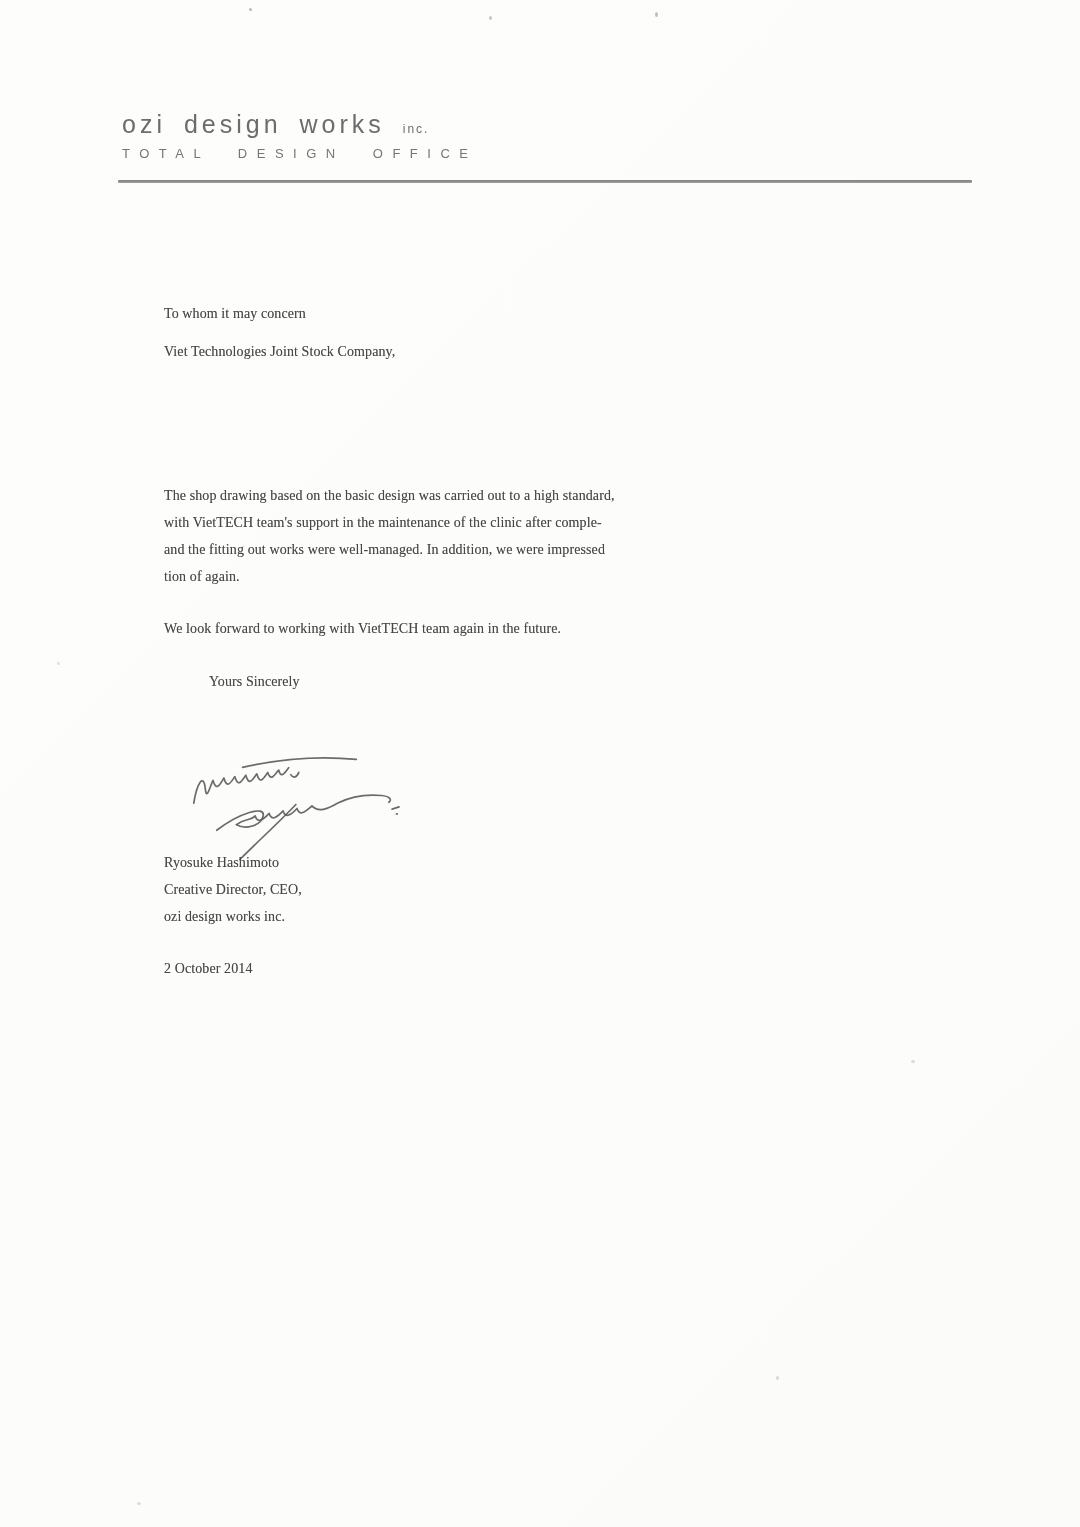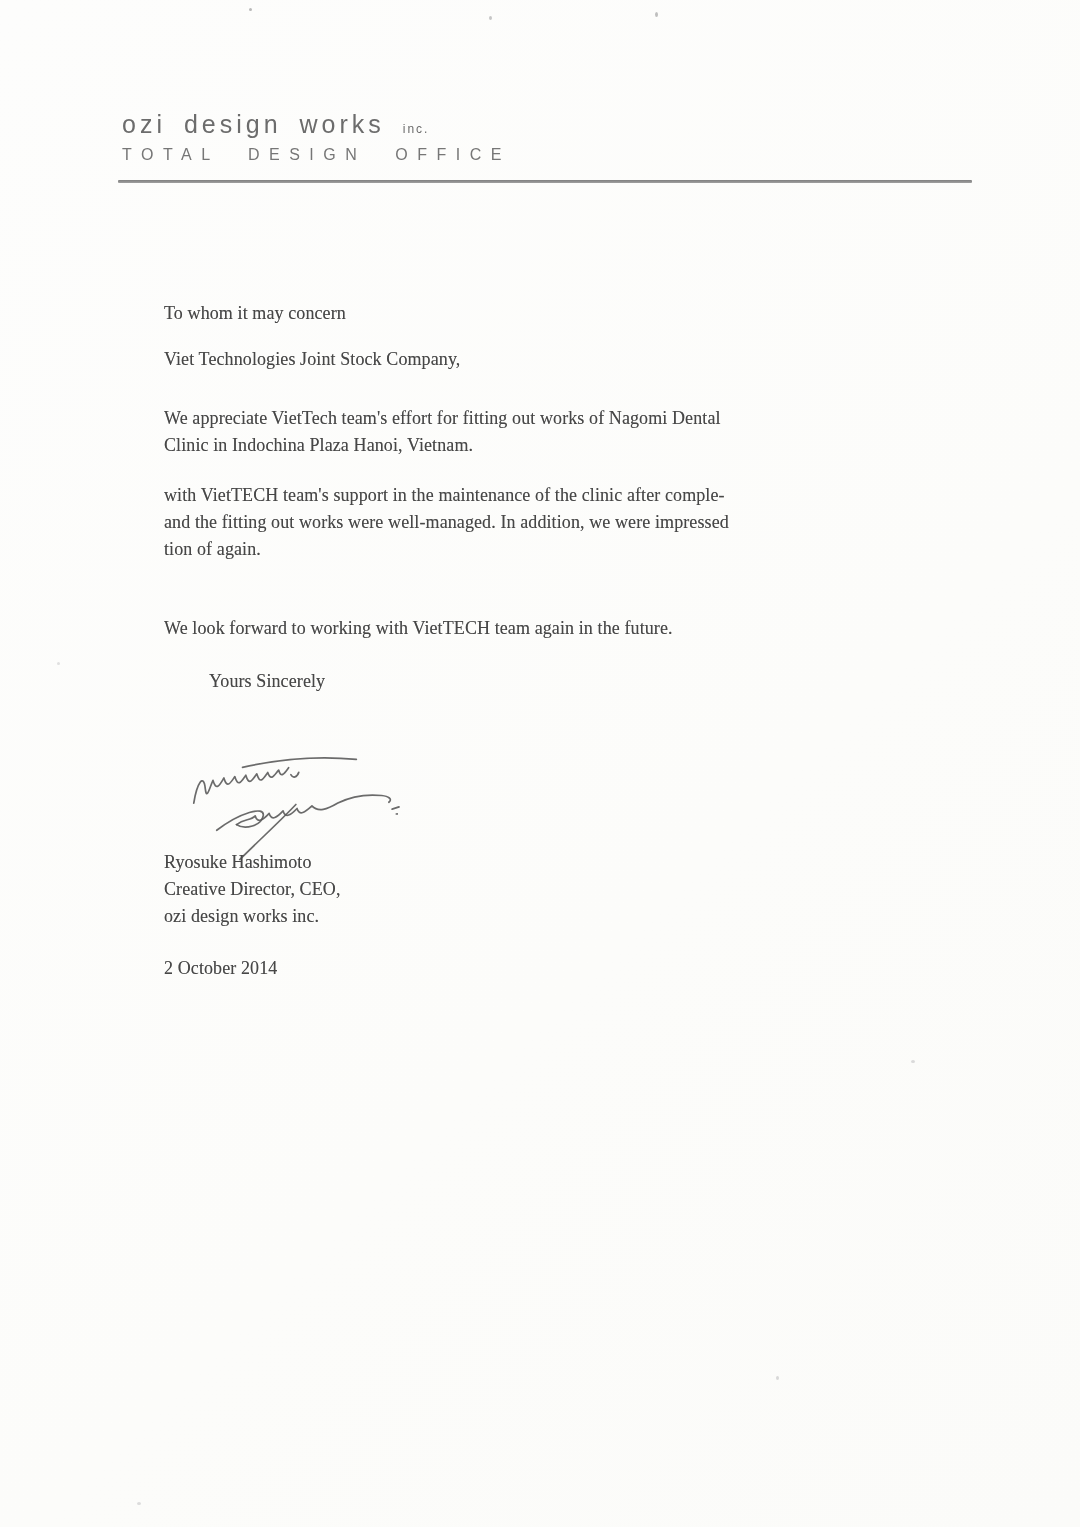--- a/index.html
+++ b/index.html
@@ -23,46 +23,46 @@
     font-size: 25px; font-weight: 400;
     color: #6c6c6c;
     letter-spacing: 4px; word-spacing: 7px;
     white-space: nowrap;
   }
   .logo-suffix {
     font-size: 12px; letter-spacing: 2px; word-spacing: 2px;
   }
   .tagline {
     font-family: "Liberation Sans", sans-serif;
-    font-size: 16px; font-weight: 500;
+    font-size: 13px; font-weight: 500;
     color: #767676;
     letter-spacing: 9.5px; word-spacing: 15px;
     margin-top: 7px;
     white-space: nowrap;
   }
   .rule {
     position: absolute; left: 118px; top: 180px;
     width: 854px; height: 3px;
     background: linear-gradient(#7f7f7f, #a0a0a0);
     border-radius: 1px;
   }
 
   
   .block { position: absolute; left: 164px; }
   .line {
-    font-size: 18px;
+    font-size: 14px;
     line-height: 27px;
     color: #474747;
     letter-spacing: 0.1px;
     white-space: nowrap;
     text-shadow: 0 0 0.5px rgba(70,70,70,0.45);
   }
 
   .greeting   { top: 300px; }
-  .addressee  { top: 346px; }
+  .addressee  { top: 338px; }
   .para-1     { top: 405px; }
   .para-2     { top: 482px; }
   .para-3     { top: 615px; }
   .closing    { top: 668px; margin-left: 45px; }
   .name-block { top: 849px; }
   .date-block { top: 955px; }
 
   
   .signature {
     position: absolute; left: 186px; top: 754px;
@@ -104,26 +104,23 @@
   <div class="rule"></div>
 
   <div class="block greeting">
     <div class="line">To whom it may concern</div>
   </div>
 
   <div class="block addressee">
     <div class="line">Viet Technologies Joint Stock Company,</div>
   </div>
 
-  <div class="block para-1">
-    <div class="line">We appreciate VietTech team's effort for fitting out works of Nagomi Dental</div>
-    <div class="line">Clinic in Indochina Plaza Hanoi, Vietnam.</div>
-  </div>
 
   <div class="block para-2">
+    <div class="line">The shop drawing based on the basic design was carried out to a high standard,</div>
     <div class="line">with VietTECH team's support in the maintenance of the clinic after comple-</div>
     <div class="line">and the fitting out works were well-managed. In addition, we were impressed</div>
     <div class="line">tion of again.</div>
   </div>
 
   <div class="block para-3">
     <div class="line">We look forward to working with VietTECH team again in the future.</div>
   </div>
 
   <div class="block closing">

